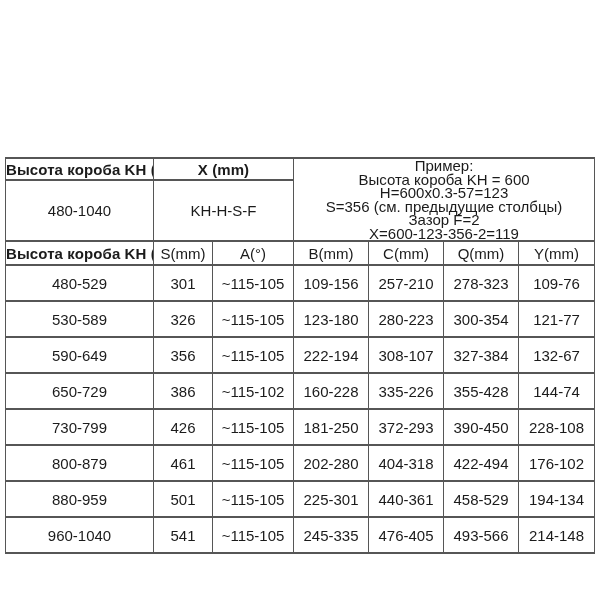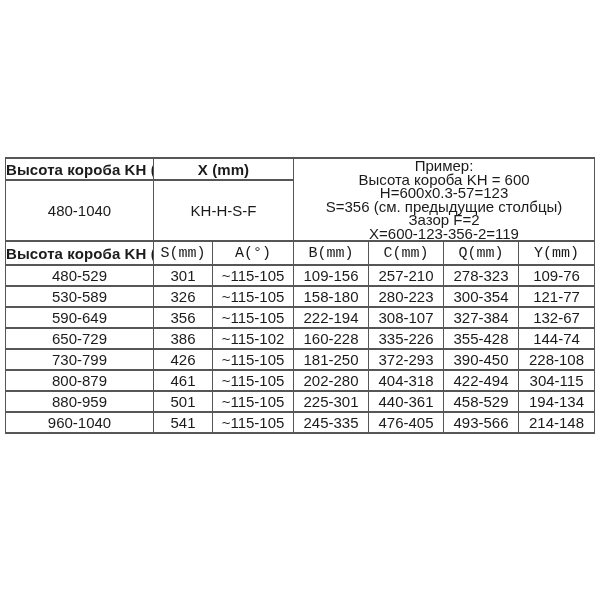--- a/index.html
+++ b/index.html
@@ -34,32 +34,31 @@
     vertical-align: middle;
     padding: 0;
     overflow: hidden;
     white-space: nowrap;
     font-size: 15px;
     color: #1b1b1b;
   }
   tr.r-top1 { height: 22px; }
   tr.r-top2 { height: 60px; }
   tr.r-head { height: 24px; }
-  tr.r-data { height: 21px; }
+  tr.r-data { height: 36px; }
   td.bold-head {
     font-weight: bold;
     font-size: 13px;
     letter-spacing: 0.1px;
   }
   td.big-val {
     font-size: 16px;
   }
   td.col-head {
     font-size: 15px;
-    font-family: Liberation Mono, monospace;
   }
   td.example-cell {
     text-align: left;
     vertical-align: top;
     padding: 4px 4px 0 14px;
     font-size: 12px;
     line-height: 13.5px;
     margin-top: 15px;
   }
   td.example-cell .ex-line {
@@ -116,21 +115,21 @@
       <td>~115-105</td>
       <td>109-156</td>
       <td>257-210</td>
       <td>278-323</td>
       <td>109-76</td>
     </tr>
     <tr class="r-data">
       <td>530-589</td>
       <td>326</td>
       <td>~115-105</td>
-      <td>158-180</td>
+      <td>123-180</td>
       <td>280-223</td>
       <td>300-354</td>
       <td>121-77</td>
     </tr>
     <tr class="r-data">
       <td>590-649</td>
       <td>356</td>
       <td>~115-105</td>
       <td>222-194</td>
       <td>308-107</td>
@@ -155,21 +154,21 @@
       <td>390-450</td>
       <td>228-108</td>
     </tr>
     <tr class="r-data">
       <td>800-879</td>
       <td>461</td>
       <td>~115-105</td>
       <td>202-280</td>
       <td>404-318</td>
       <td>422-494</td>
-      <td>304-115</td>
+      <td>176-102</td>
     </tr>
     <tr class="r-data">
       <td>880-959</td>
       <td>501</td>
       <td>~115-105</td>
       <td>225-301</td>
       <td>440-361</td>
       <td>458-529</td>
       <td>194-134</td>
     </tr>

